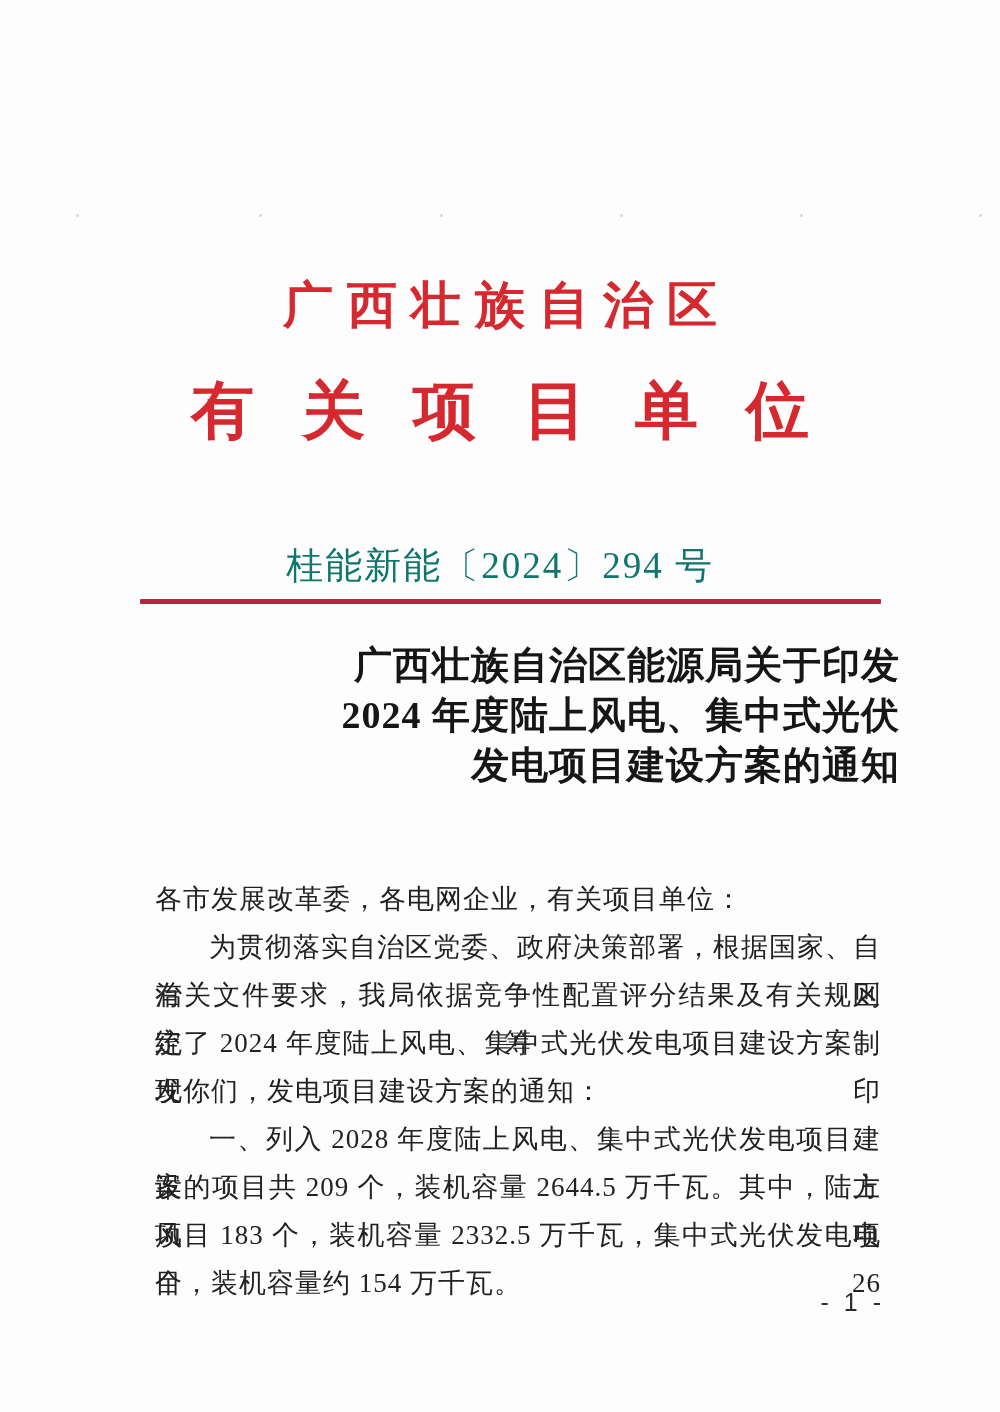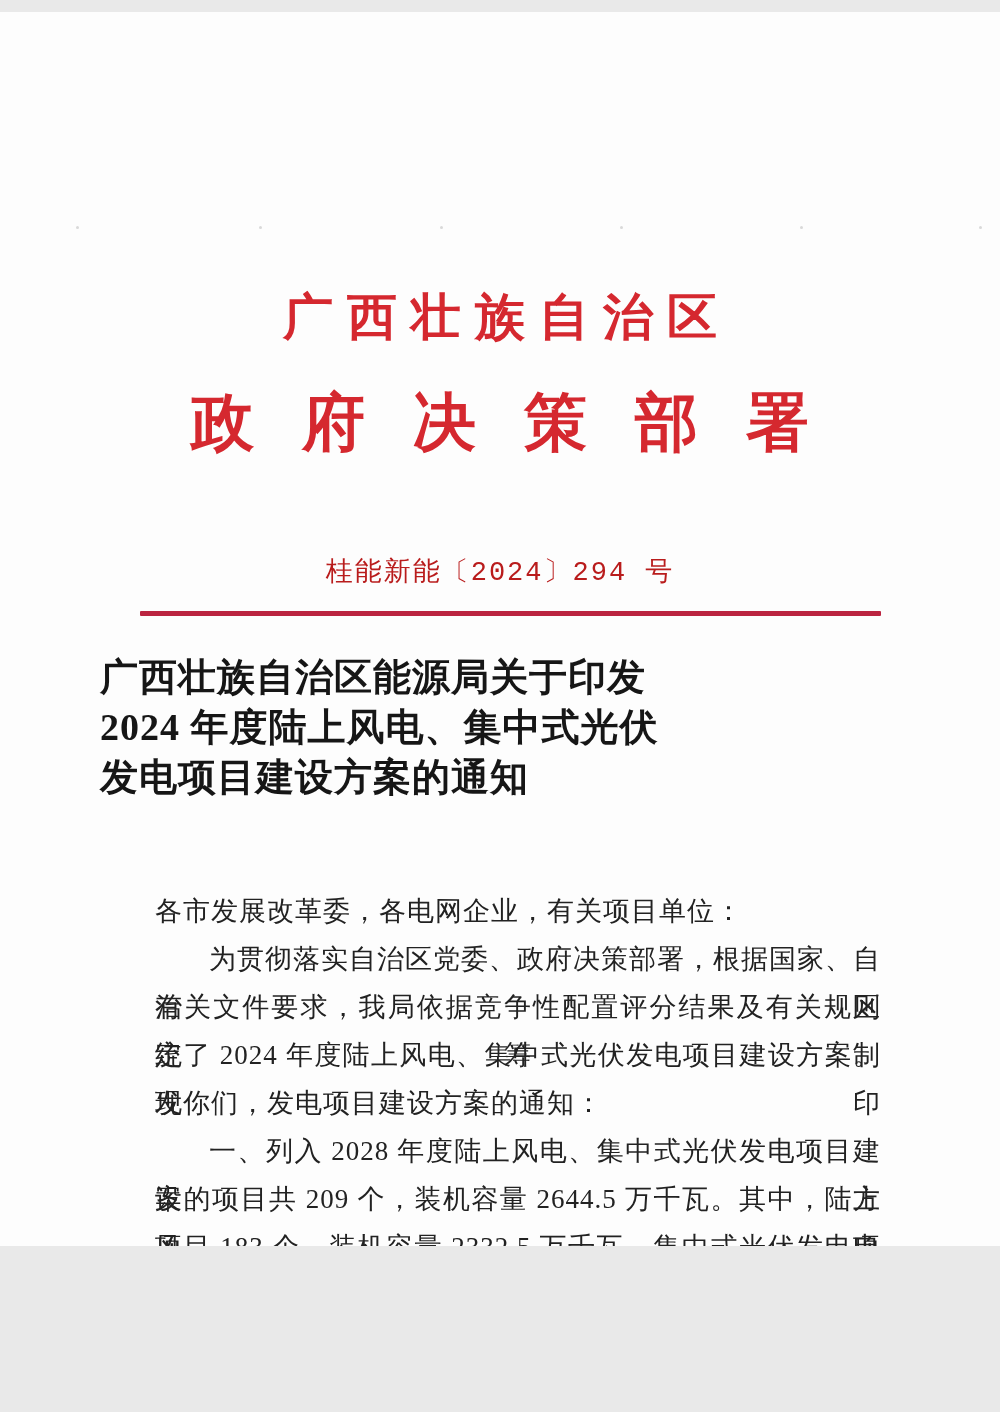--- a/index.html
+++ b/index.html
@@ -1,21 +1,21 @@
 <!DOCTYPE html>
 <html><head>
 <meta charset="utf-8">
 <style>
   * { margin: 0; padding: 0; box-sizing: border-box; }
   html, body { background: #e9e9e9; }
   .page {
     position: relative;
     width: 1000px;
-    height: 1234px;
-    margin: 12px auto;
+    height: 1412px;
+    margin: 0 auto;
     background: #fdfdfd;
     overflow: hidden;
     font-family: "Liberation Serif", "DejaVu Serif", serif;
     color: #1f1f1f;
   }
   
   .artifact-dot {
     position: absolute;
     top: 214px;
     width: 3px;
@@ -46,40 +46,40 @@
     padding-left: 48px;
     color: #d5282f;
     line-height: 1.1;
   }
   .doc-number {
     position: absolute;
     top: 541px;
     left: 0;
     width: 100%;
     text-align: center;
-    font-size: 27px;
+    font-size: 37px;
     letter-spacing: 2px;
-    color: #b91c1c;
-    font-family: Liberation Mono, monospace;
+    color: #0f766e;
+    font-family: Liberation Serif, serif;
   }
   .red-divider {
     position: absolute;
     top: 599px;
     left: 140px;
     width: 741px;
     height: 5px;
     background: #bb2440;
     border-radius: 1px;
   }
   .doc-title {
     position: absolute;
     top: 640px;
     left: 100px;
     width: 800px;
-    text-align: left;
+    text-align: right;
     font-weight: bold;
     font-size: 38px;
     line-height: 50px;
     color: #161616;
     letter-spacing: 1px;
   }
   .body-text {
     position: absolute;
     top: 875px;
     left: 155px;
@@ -118,21 +118,21 @@
     <span class="artifact-dot" style="left:76px"></span>
     <span class="artifact-dot" style="left:259px"></span>
     <span class="artifact-dot" style="left:440px"></span>
     <span class="artifact-dot" style="left:620px"></span>
     <span class="artifact-dot" style="left:800px"></span>
     <span class="artifact-dot" style="left:979px"></span>
   </div>
 
   <div class="agency-header">
     <div class="agency-line1">广西壮族自治区</div>
-    <div class="agency-line2">政府决策部署</div>
+    <div class="agency-line2">有关项目单位</div>
   </div>
 
   <div class="doc-number">桂能新能〔2024〕294 号</div>
 
   <div class="red-divider"></div>
 
   <div class="doc-title">
     <div>广西壮族自治区能源局关于印发</div>
     <div>2024 年度陆上风电、集中式光伏</div>
     <div>发电项目建设方案的通知</div>

